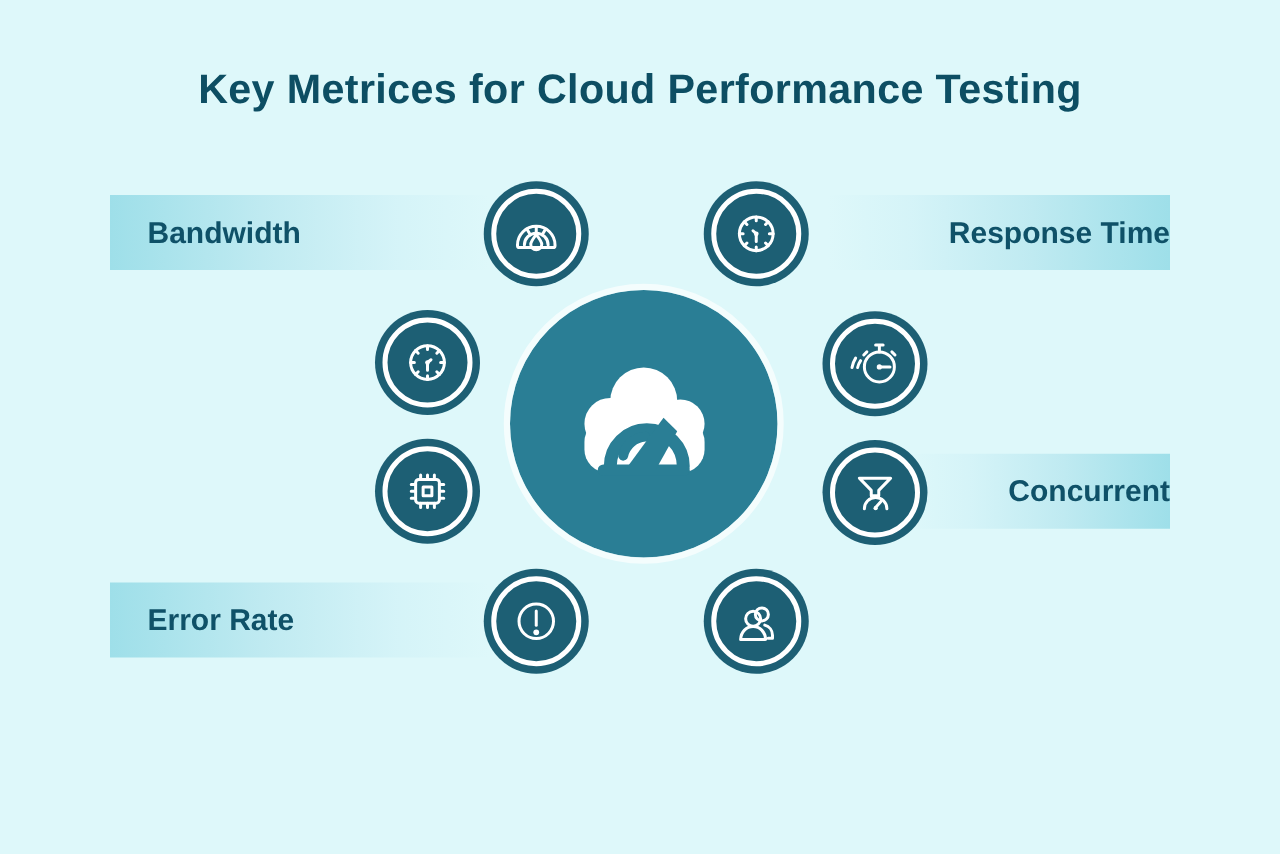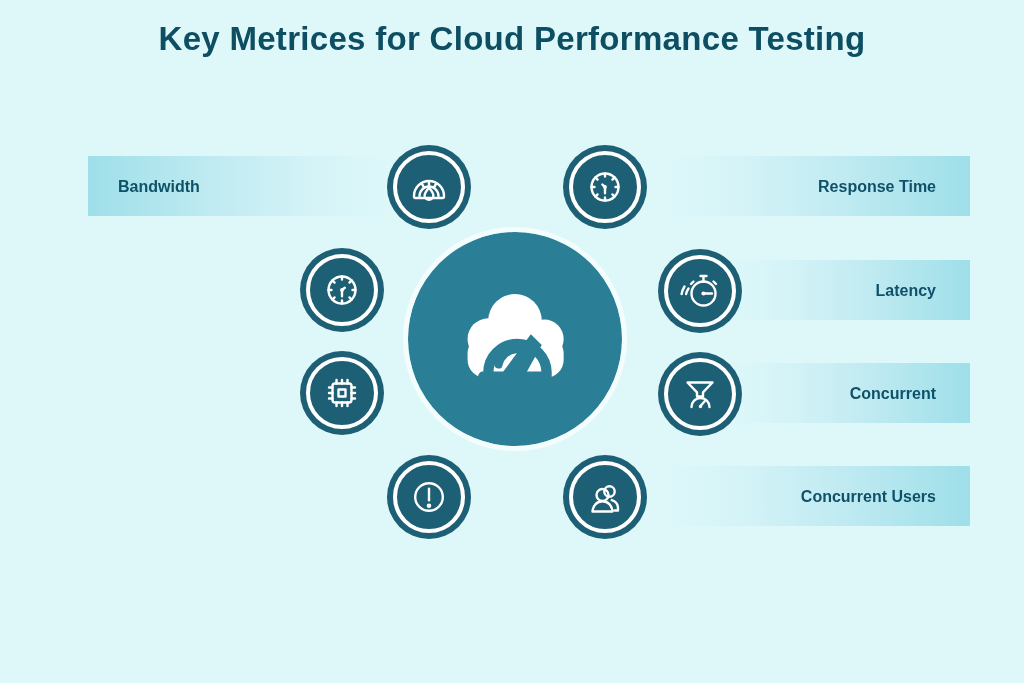--- a/index.html
+++ b/index.html
@@ -8,48 +8,47 @@
     background:#c9eef3;
   }
   .canvas{
     position:relative;
     width:1024px;height:683px;
     background:#def8fa;
     overflow:hidden;
   }
   .title{
     position:absolute;
-    top:20px;left:0;width:100%;
+    top:52px;left:0;width:100%;
     text-align:center;
     font-size:33px;
     font-weight:700;
     letter-spacing:.3px;
     color:#0d4e63;
   }
   .bar{
     position:absolute;
     height:60px;
     display:flex;
     align-items:center;
   }
   .bar .label{
-    font-size:16px;
+    font-size:24px;
     line-height:23px;
     font-weight:700;
     color:#0f5168;
     white-space:pre-line;
   }
   .bar.left{
     background:linear-gradient(90deg,#9edfe9 0%,#bfeaf1 40%,rgba(205,240,246,.55) 75%,rgba(222,248,250,.15) 100%);
     padding-left:30px;
     justify-content:flex-start;
   }
   .bar.right{
     background:linear-gradient(270deg,#9edfe9 0%,#bfeaf1 40%,rgba(205,240,246,.55) 75%,rgba(222,248,250,.15) 100%);
-    padding-right:34px;
     justify-content:flex-end;
   }
   .badge{
     position:absolute;
     width:84px;height:84px;
     border-radius:50%;
     background:#1d5f74;
     display:flex;align-items:center;justify-content:center;
   }
   .badge::before{
@@ -75,32 +74,29 @@
 </head>
 <body>
 
 <div class="canvas">
 
   <div class="title">Key Metrices for Cloud Performance Testing</div>
 
   <div class="bar left" style="left:88px;top:156px;width:274px;">
     <span class="label">Bandwidth</span>
   </div>
+  <div class="bar left" style="left:88px;top:466px;width:274px;">
+    <span class="label">Error Rate</span>
+  </div>
 
   <div class="bar right" style="left:662px;top:156px;width:274px;">
     <span class="label">Response Time</span>
   </div>
-  <div class="bar right" style="left:725px;top:260px;width:211px;">
-    <span class="label">Latency</span>
-  </div>
   <div class="bar right" style="left:725px;top:363px;width:211px;">
     <span class="label">Concurrent</span>
-  </div>
-  <div class="bar right" style="left:662px;top:466px;width:274px;">
-    <span class="label">Concurrent Users</span>
   </div>
 
   <div class="badge" style="left:387px;top:145px;">
     <svg viewBox="0 0 48 48">
       <path class="glyph" d="M9 33a15 15 0 0 1 30 0v.5a1.5 1.5 0 0 1-1.5 1.5h-27A1.5 1.5 0 0 1 9 33.5z"></path>
       <path class="glyph" d="M14.5 33a9.5 9.5 0 0 1 19 0" stroke-width="2"></path>
       <path class="glyph" d="M24 23.5V18.4M19.25 24.8 16.5 20.2M28.75 24.8l2.75-4.6" stroke-width="2"></path>
       <path class="glyph" d="M24 24.6c2.7 3.5 4.4 5.6 4.4 7.8a4.4 4.4 0 0 1-8.8 0c0-2.2 1.7-4.3 4.4-7.8z" stroke-width="2.1"></path>
     </svg>
   </div>

